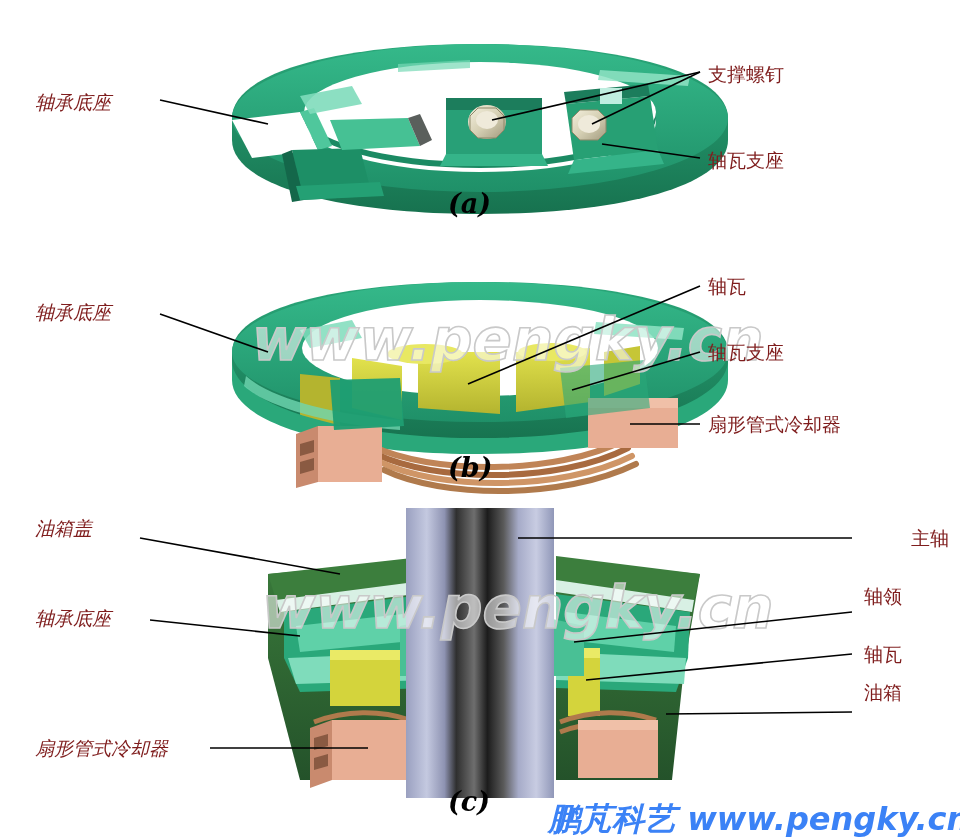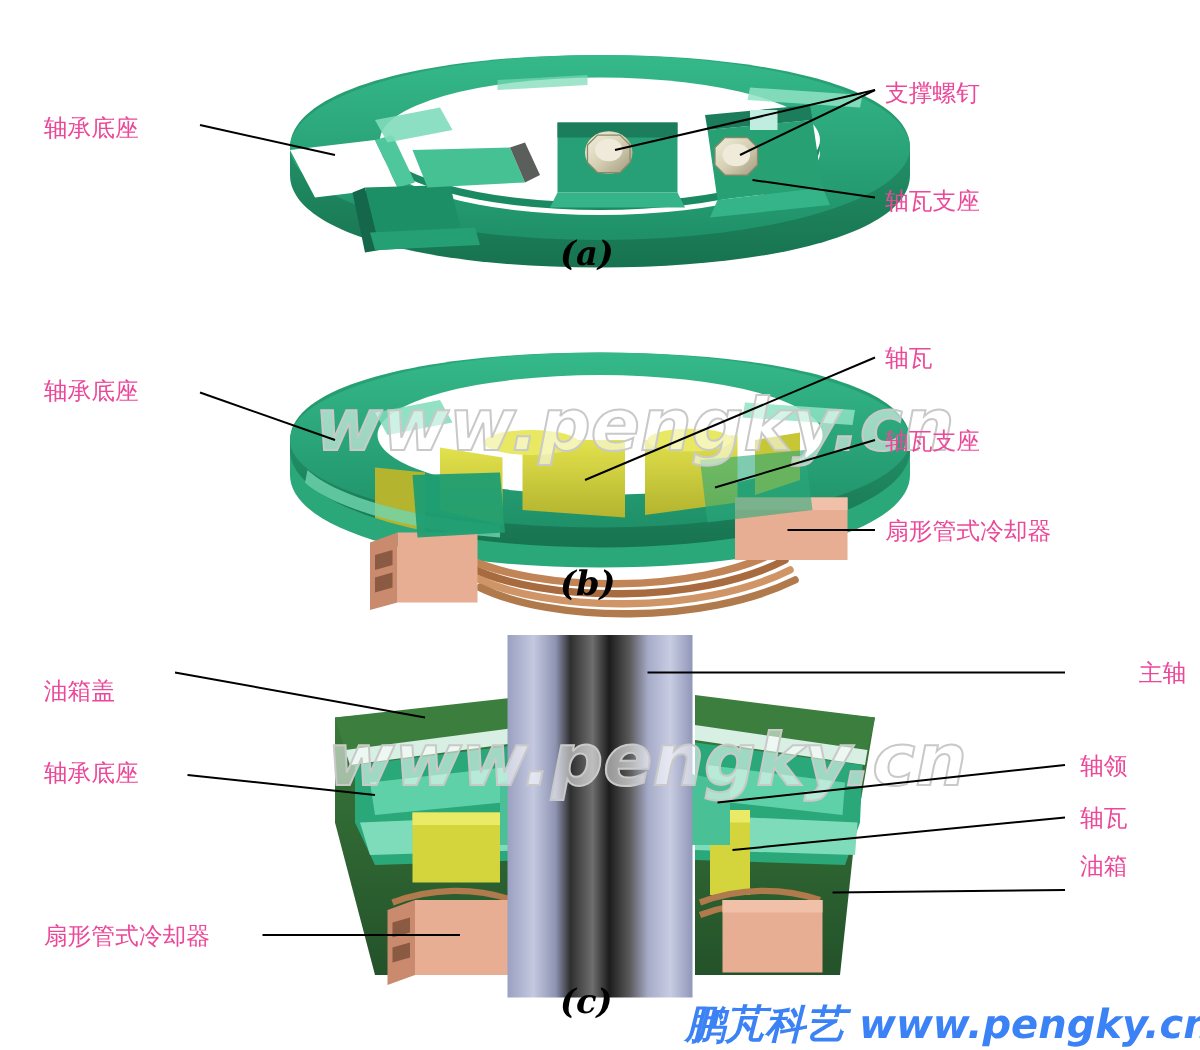--- a/index.html
+++ b/index.html
@@ -1,22 +1,22 @@
 <!DOCTYPE html>
 <html><head>
 <meta charset="utf-8">
 <style>
   html,body{margin:0;padding:0;background:#fff;}
   body{width:960px;height:840px;position:relative;overflow:hidden;
        font-family:"DejaVu Sans","Liberation Sans",sans-serif;}
   .stage{position:absolute;inset:0;}
-  .lbl{position:absolute;font-size:19px;color:#ec4899;white-space:nowrap;
+  .lbl{position:absolute;font-size:19px;color:#7f1d1d;white-space:nowrap;
        font-family:"DejaVu Sans","Liberation Sans",sans-serif;}
   .lbl.r{text-align:left;}
-  .lbl.l{text-align:right;}
+  .lbl.l{text-align:right;font-style:italic;}
   .panel-letter{position:absolute;font-size:27px;font-weight:bold;font-style:italic;
        color:#000;font-family:"DejaVu Serif","Liberation Serif",serif;}
   .footer{position:absolute;font-size:32px;font-style:italic;font-weight:bold;
        color:#3b82f6;white-space:nowrap;
        font-family:"DejaVu Sans","Liberation Sans",sans-serif;}
   svg{position:absolute;left:0;top:0;overflow:visible;}
   .wm{font-size:58px;font-style:italic;font-weight:bold;fill:none;
       stroke:#c9c9c9;stroke-width:1.6;
       font-family:"DejaVu Sans","Liberation Sans",sans-serif;}
   .wm2{font-size:58px;font-style:italic;font-weight:bold;fill:#ffffff;
@@ -239,24 +239,24 @@
   <path class="leader" d="M140 30 L340 66"></path>
   <path class="leader" d="M150 112 L300 128"></path>
   <path class="leader" d="M210 240 L368 240"></path>
 
   <path class="leader" d="M852 30 L518 30"></path>
   <path class="leader" d="M852 104 L574 134"></path>
   <path class="leader" d="M852 146 L586 172"></path>
   <path class="leader" d="M852 204 L666 206"></path>
 </svg>
 
-<div class="lbl l" style="left:35px;top:540px">油箱盖</div>
+<div class="lbl l" style="left:35px;top:516px">油箱盖</div>
 <div class="lbl l" style="left:35px;top:606px">轴承底座</div>
 <div class="lbl l" style="left:35px;top:736px">扇形管式冷却器</div>
 <div class="lbl r" style="left:911px;top:526px">主轴</div>
-<div class="lbl r" style="left:864px;top:600px">轴领</div>
+<div class="lbl r" style="left:864px;top:584px">轴领</div>
 <div class="lbl r" style="left:864px;top:642px">轴瓦</div>
 <div class="lbl r" style="left:864px;top:680px">油箱</div>
 <div class="panel-letter" style="left:448px;top:786px">(c)</div>
 
 <div class="footer" style="left:548px;top:798px">鹏芃科艺 www.pengky.cn</div>
 
 </div>
 
 </body></html>

